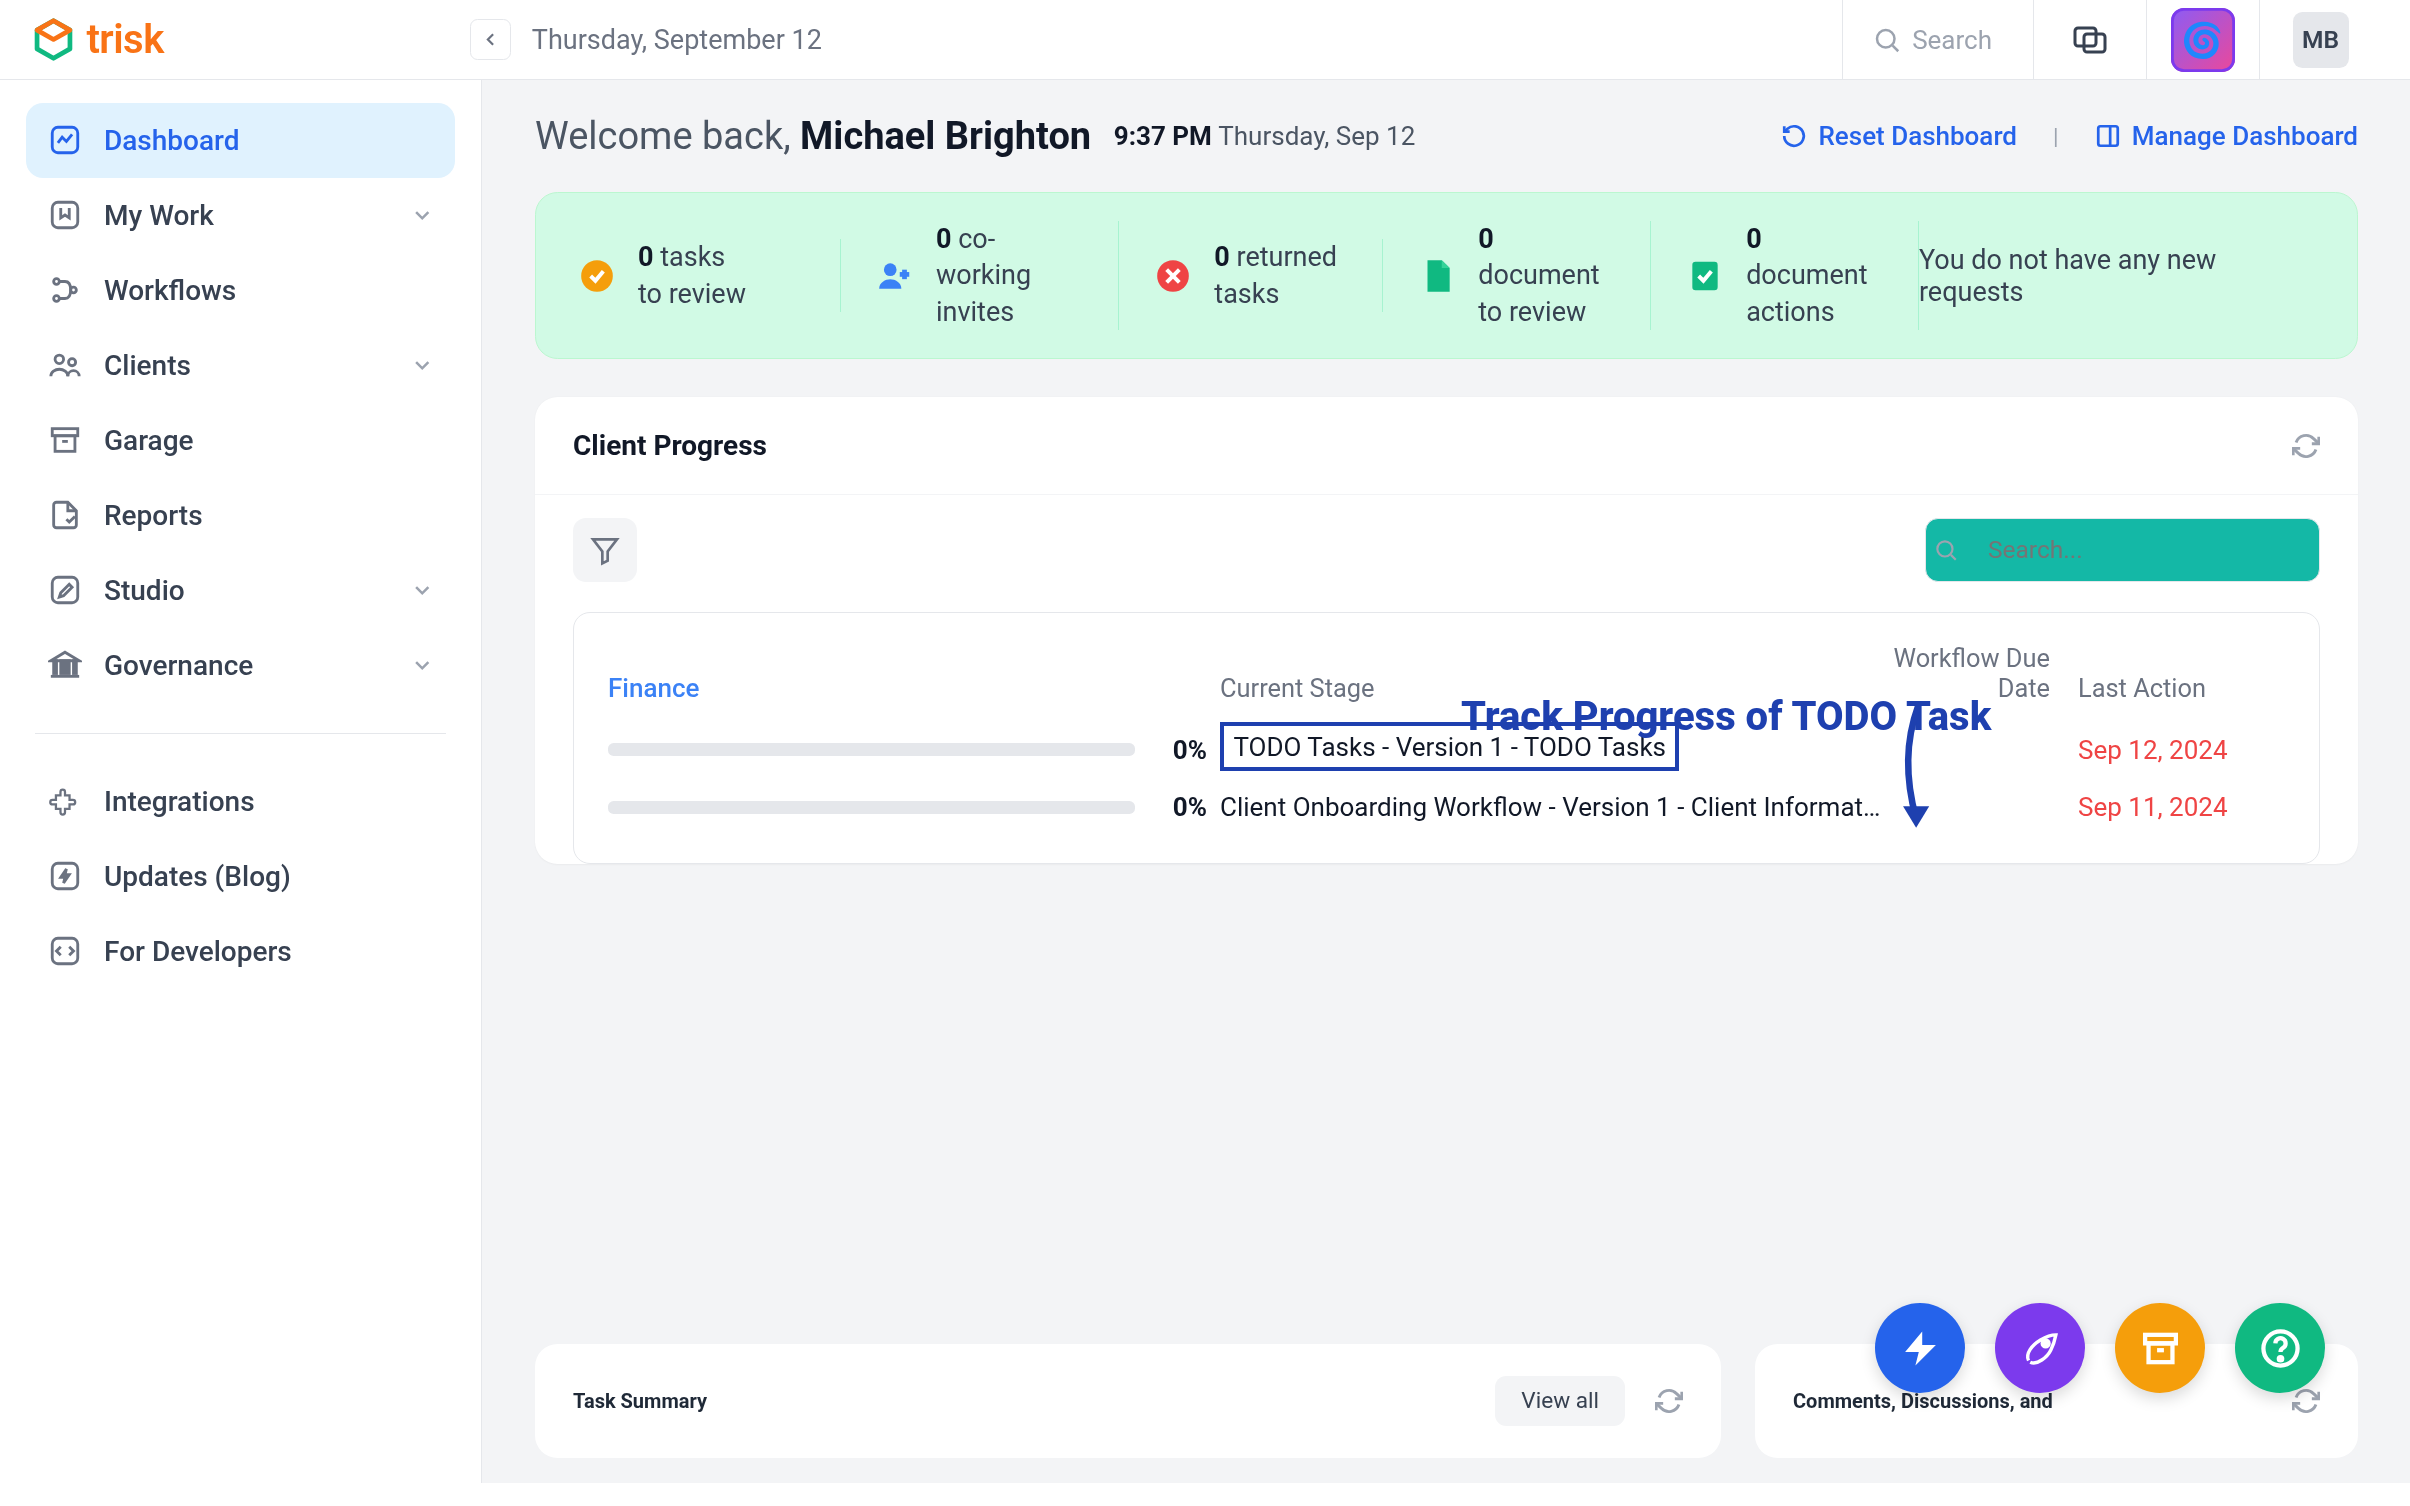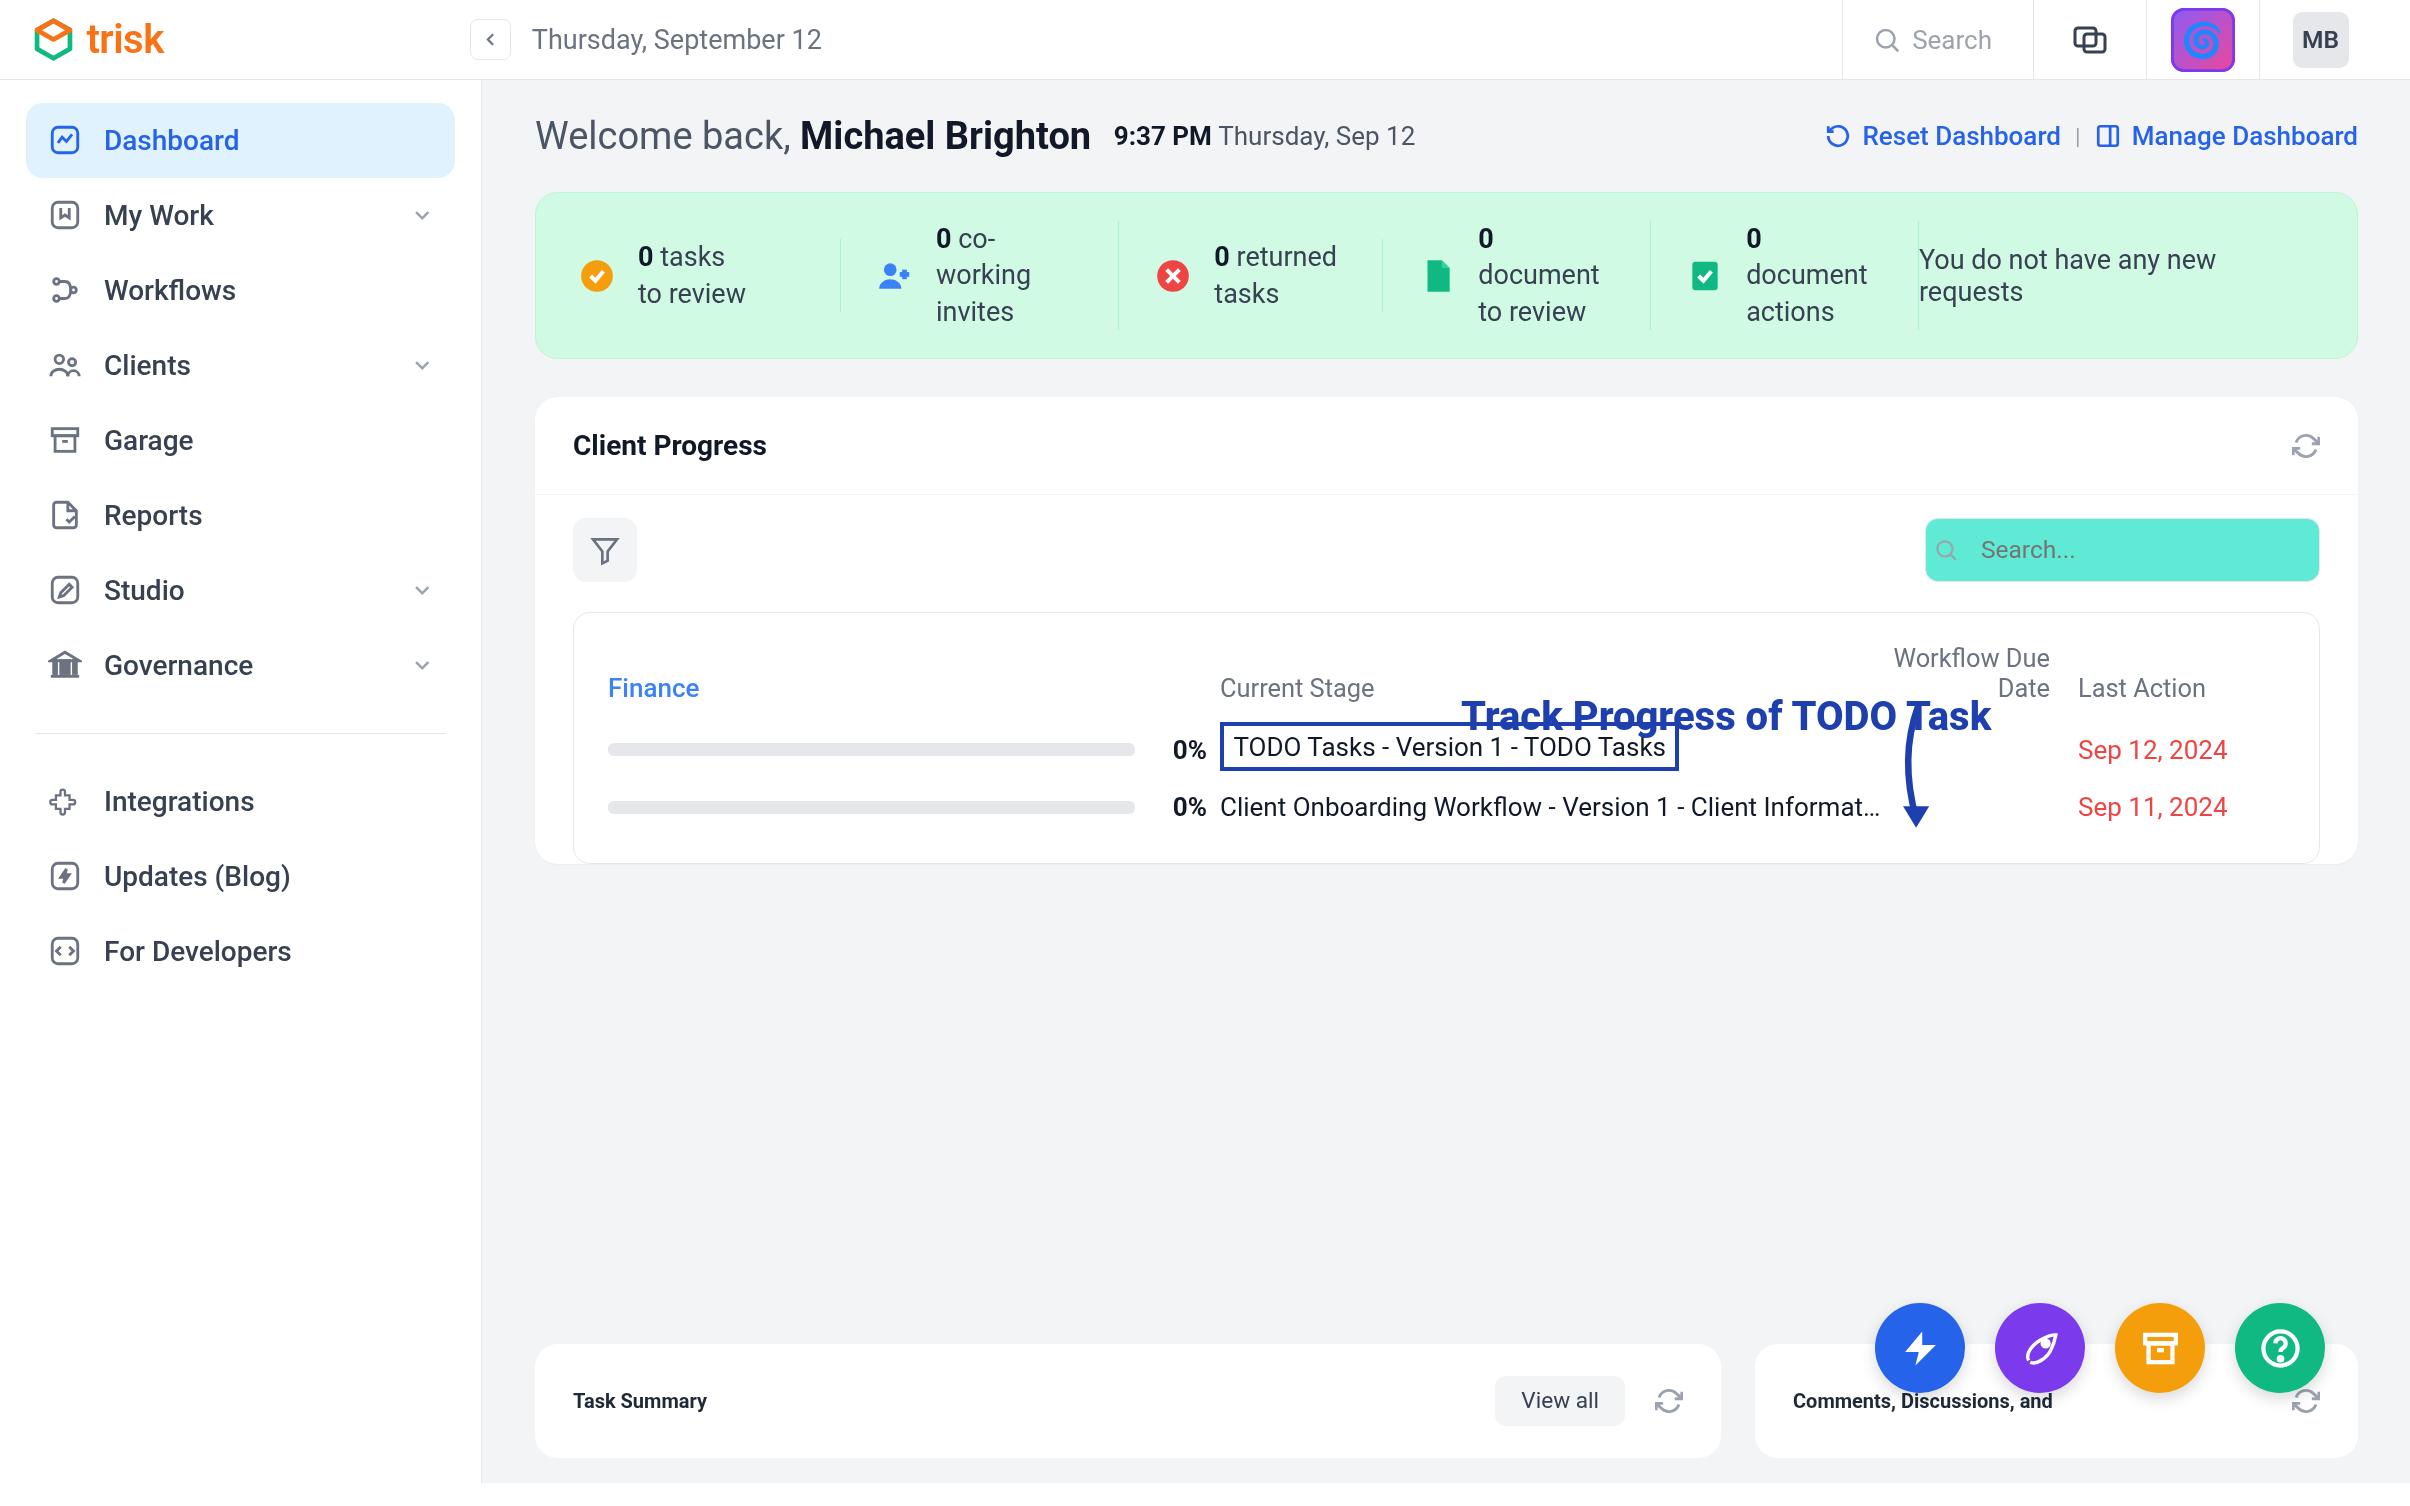--- a/index.html
+++ b/index.html
@@ -31,42 +31,42 @@
 .divider { height: 0.9px; background: #e5e7eb; margin: 22.6px 9.4px; }
 
 .main { flex: 1; background: #f3f4f6; padding: 34px 53px; overflow-y: auto; position: relative; }
 
 
 .welcome-row { display: flex; align-items: center; margin-bottom: 34px; flex-wrap: nowrap; }
 .welcome-text { font-size: 38px; color: #4b5563; }
 .welcome-name { font-weight: 700; color: #111827; }
 .welcome-time { font-size: 26px; color: #4b5563; margin-left: 22.6px; }
 .welcome-time b { font-weight: 700; color: #111827; }
-.welcome-actions { margin-left: auto; display: flex; align-items: center; gap: 14px; font-size: 26px; }
+.welcome-actions { margin-left: auto; display: flex; align-items: center; gap: 36px; font-size: 26px; }
 .link { color: #2563eb; display: flex; align-items: center; gap: 11.3px; cursor: pointer; font-weight: 500; }
 .sep { color: #9ca3af; font-size: 22.6px; }
 
 
 .stats-band { background: #d1fae5; border: 0.9px solid #bbf7d0; border-radius: 22.6px; padding: 28px 41px; display: flex; align-items: center; gap: 0; }
 .stat { display: flex; align-items: center; gap: 21px; padding: 0 34px; border-right: 0.9px solid #a7f3d0; min-width: 264px; }
 .stat:first-child { padding-left: 0; }
 .stat:last-of-type { border-right: none; }
 .stat-icon { width: 40px; height: 40px; display:flex; align-items:center; justify-content:center; flex-shrink:0; }
 .stat-text { font-size: 27px; color: #374151; line-height: 1.35; }
 .stat-text b { color: #111827; font-weight: 700; }
 .no-requests { margin-left: auto; font-size: 27px; color: #374151; }
 
 
 .panel { background: #fff; border-radius: 22.6px; margin-top: 38px; box-shadow: 0 0.9px 1.9px rgba(0,0,0,0.04); }
 .panel-head { display: flex; align-items: center; justify-content: space-between; padding: 32px 38px; border-bottom: 0.9px solid #f3f4f6; }
 .panel-title { font-size: 28px; font-weight: 700; color: #111827; }
 .refresh-btn { color: #9ca3af; cursor: pointer; }
 .panel-tools { display: flex; align-items: center; justify-content: space-between; padding: 22.6px 38px; }
 .filter-btn { width: 64px; height: 64px; display: flex; align-items: center; justify-content: center; border-radius: 13px; background: #f3f4f6; color: #6b7280; cursor: pointer; }
-.search-box { display: flex; align-items: center; gap: 22px; background: #5eead4; border: 0.9px solid #e5e7eb; border-radius: 13px; height: 64px; padding: 0 7px; width: 395px; color: #9ca3af; font-size: 24.5px; }
+.search-box { display: flex; align-items: center; gap: 29px; background: #14b8a6; border: 0.9px solid #e5e7eb; border-radius: 13px; height: 64px; padding: 0 7px; width: 395px; color: #9ca3af; font-size: 24.5px; }
 .search-input { border: none; outline: none; background: transparent; font-size: 24.5px; color: #374151; flex: 1; }
 
 
 .progress-card { margin: 7.5px 38px 45px; border: 0.9px solid #e5e7eb; border-radius: 17px; padding: 30px 34px 41px; position: relative; }
 .progress-header { display: grid; grid-template-columns: 612px 659px 1fr 207px; font-size: 25.4px; color: #6b7280; margin-bottom: 19px; align-items: end; }
 .client-link { color: #3b82f6; font-size: 26px; cursor: pointer; font-weight: 500; }
 .col-right { text-align: left; }
 .progress-row { display: grid; grid-template-columns: 546px 66px 678px 1fr 207px; align-items: center; font-size: 26px; color: #111827; margin-top: 15px; }
 .bar { height: 13px; background: #e5e7eb; border-radius: 5.6px; width: 527px; }
 .pct { font-weight: 700; text-align: right; padding-right: 13px; }

